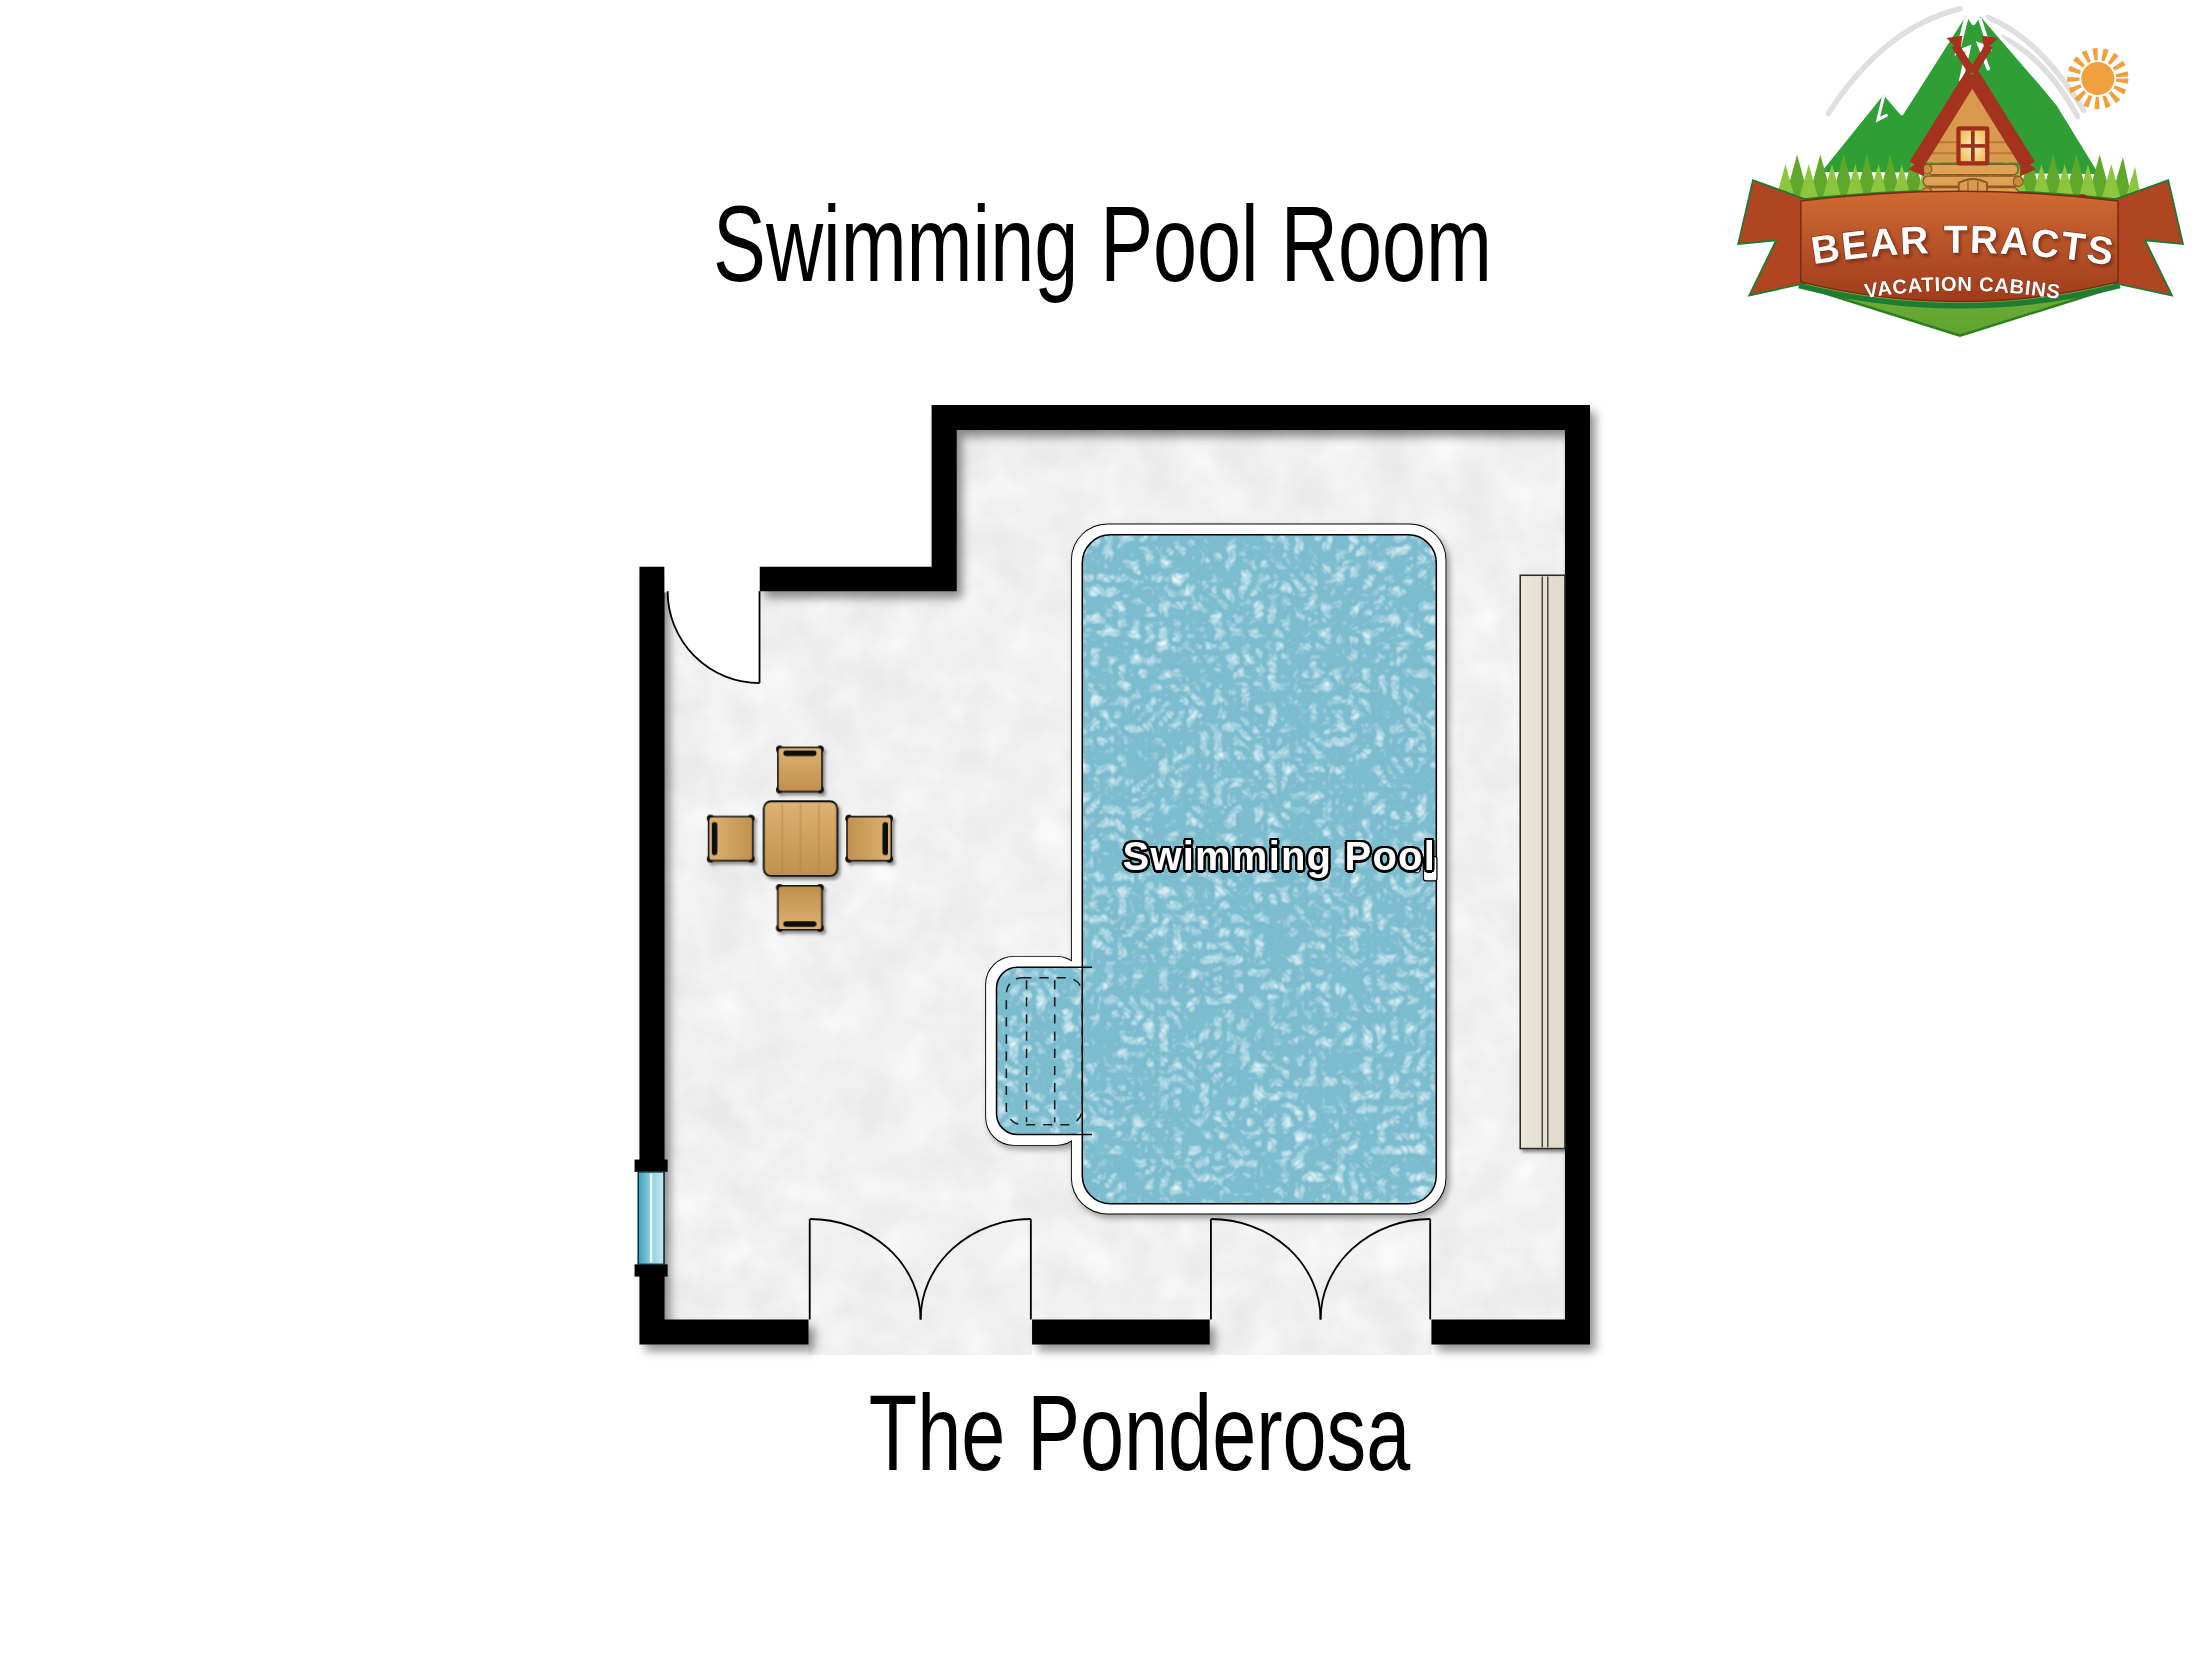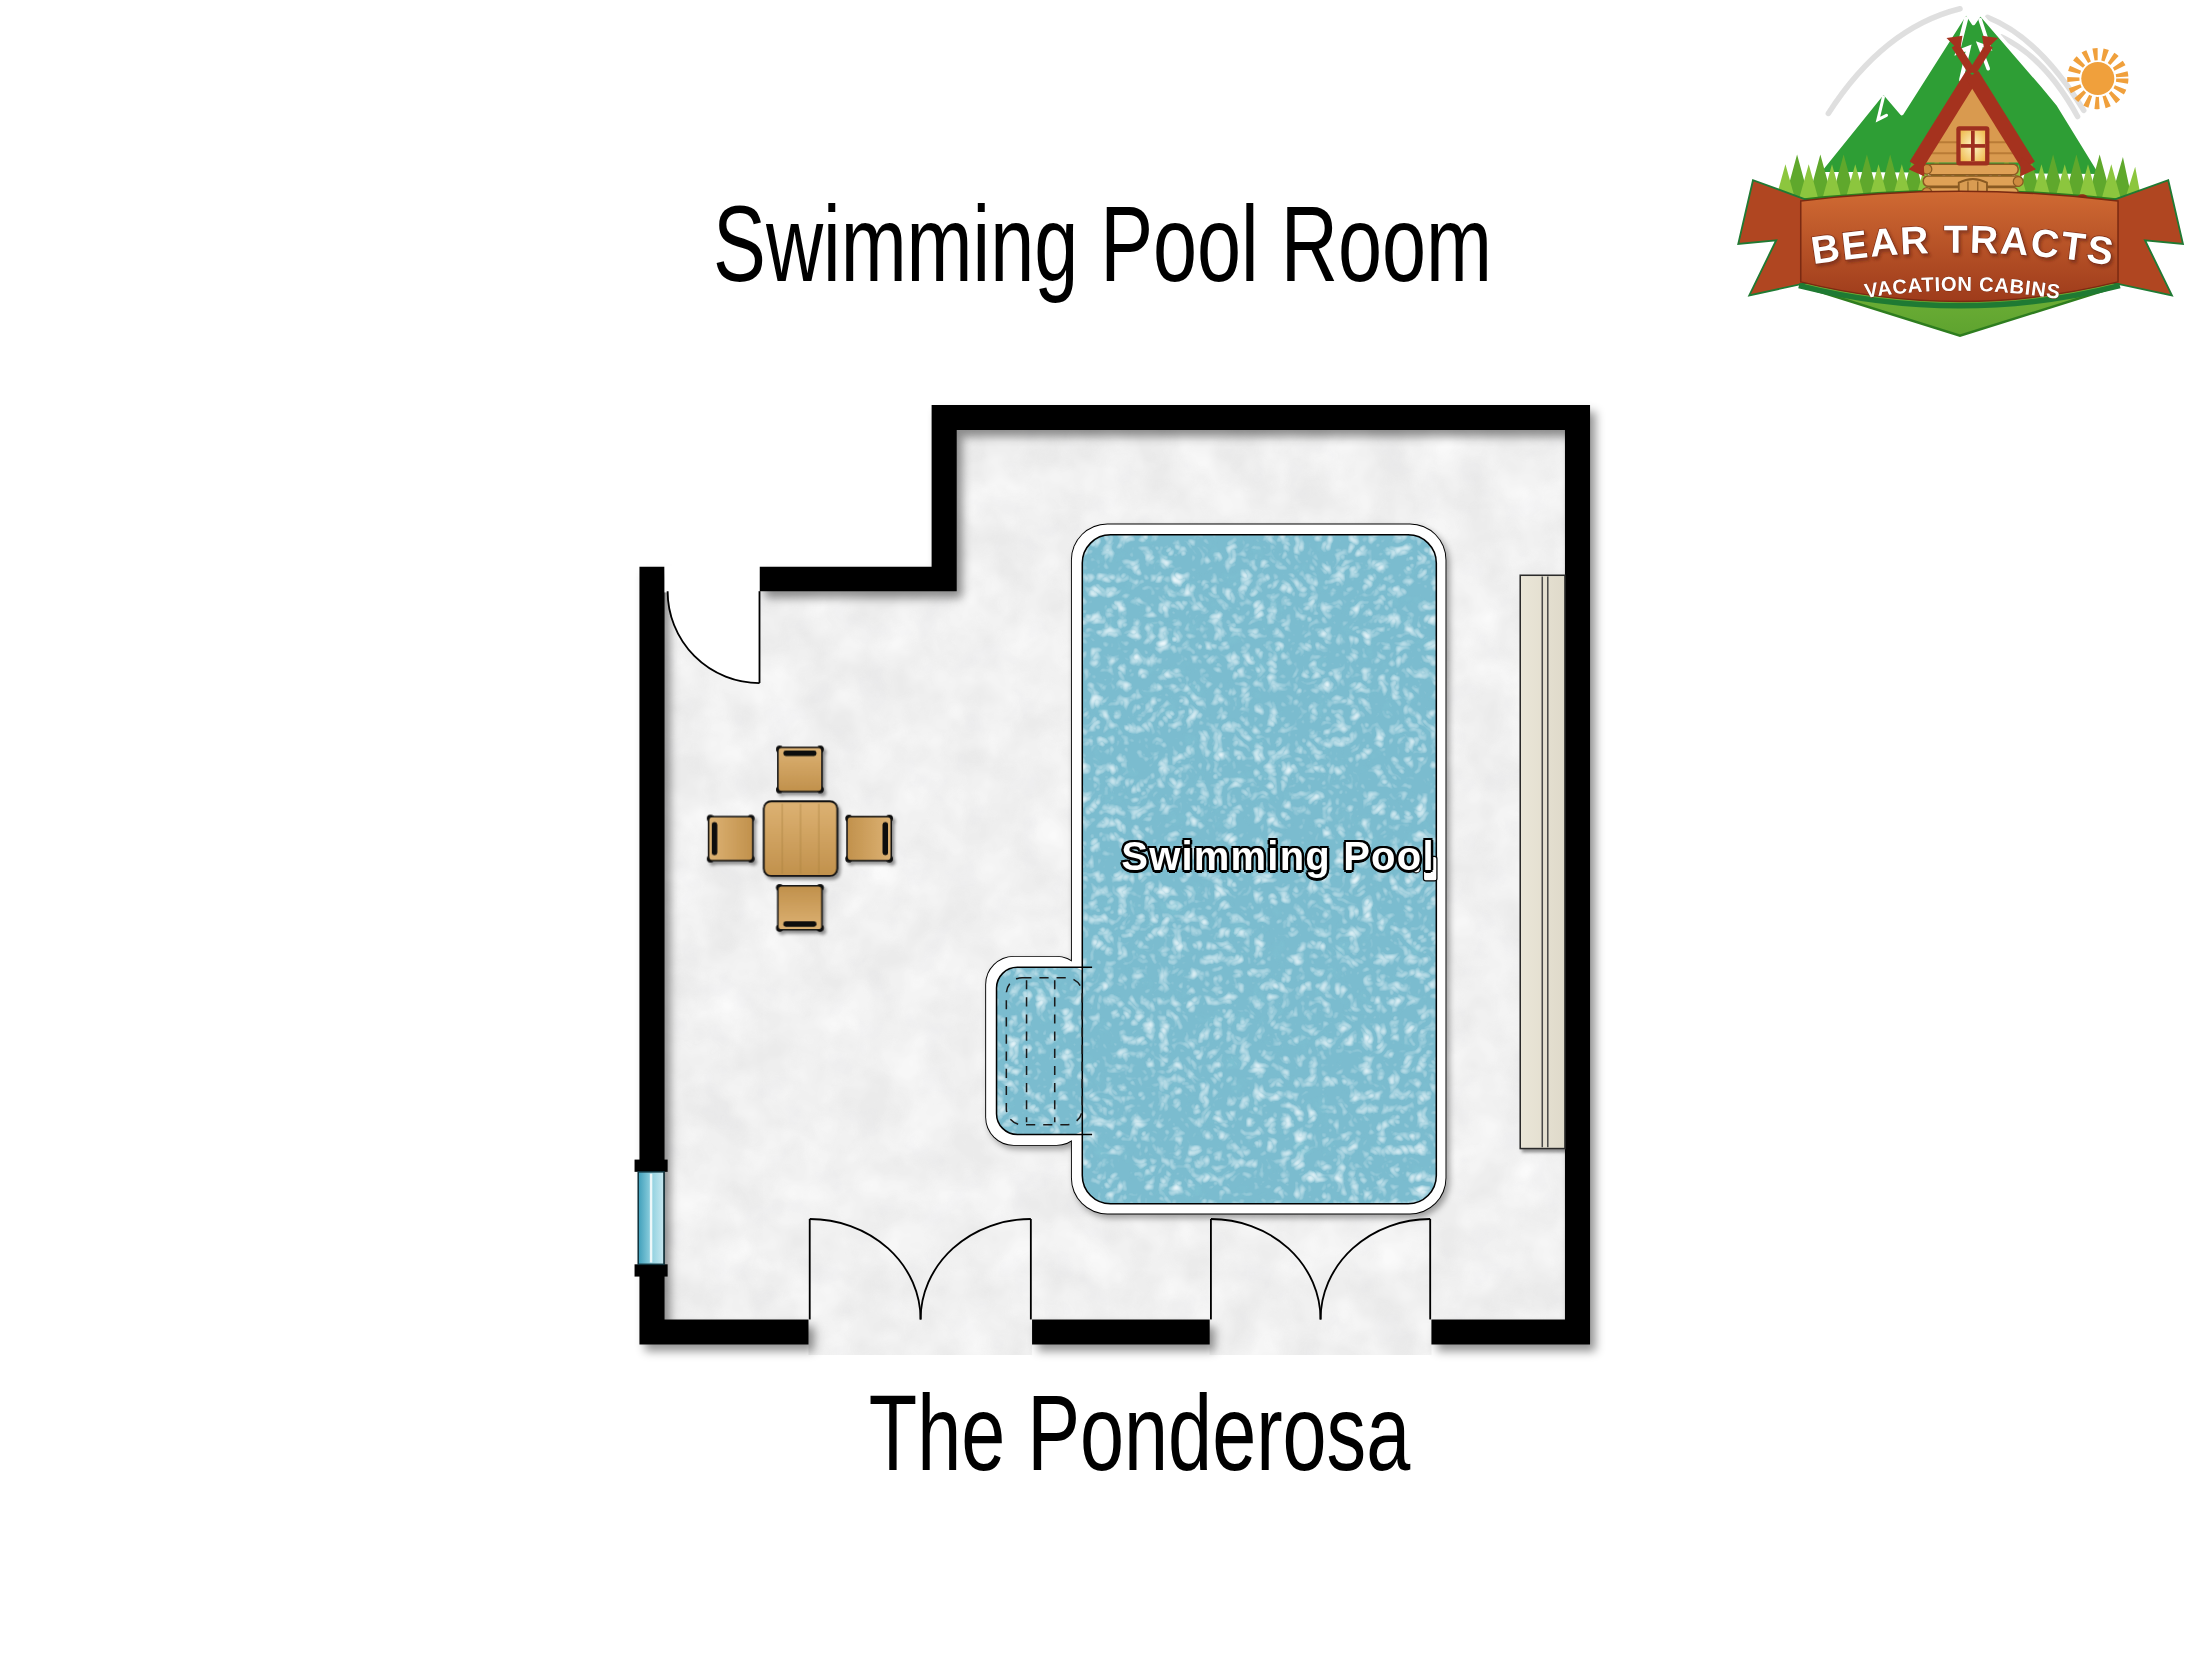--- a/index.html
+++ b/index.html
@@ -5,21 +5,21 @@
   html,body{margin:0;padding:0;background:#ffffff;}
   .page{position:relative;width:2205px;height:1654px;background:#ffffff;overflow:hidden;
         font-family:"Liberation Sans",sans-serif;}
   .plan-svg{position:absolute;left:0;top:0;}
   .big-title{position:absolute;left:0;top:191px;width:2205px;text-align:center;
              font-size:107px;line-height:1;color:#000;
              transform:scaleX(0.74);transform-origin:50% 50%;white-space:nowrap;}
   .sub-title{position:absolute;left:37px;top:1380px;width:2205px;text-align:center;
              font-size:107px;line-height:1;color:#000;
              transform:scaleX(0.74);transform-origin:50% 50%;white-space:nowrap;}
-  .pool-label{position:absolute;left:1094px;top:836px;width:368px;text-align:center;
+  .pool-label{position:absolute;left:1068px;top:836px;width:368px;text-align:right;
               font-size:40px;line-height:1;font-weight:bold;color:#ffffff;letter-spacing:1.2px;
               text-shadow:-1.8px -1.8px 0 #000,1.8px -1.8px 0 #000,-1.8px 1.8px 0 #000,1.8px 1.8px 0 #000,
                           -2.5px 0 0 #000,2.5px 0 0 #000,0 -2.5px 0 #000,0 2.5px 0 #000;
               white-space:nowrap;}
 </style>
 </head>
 <body>
 
 <div class="page">
 

